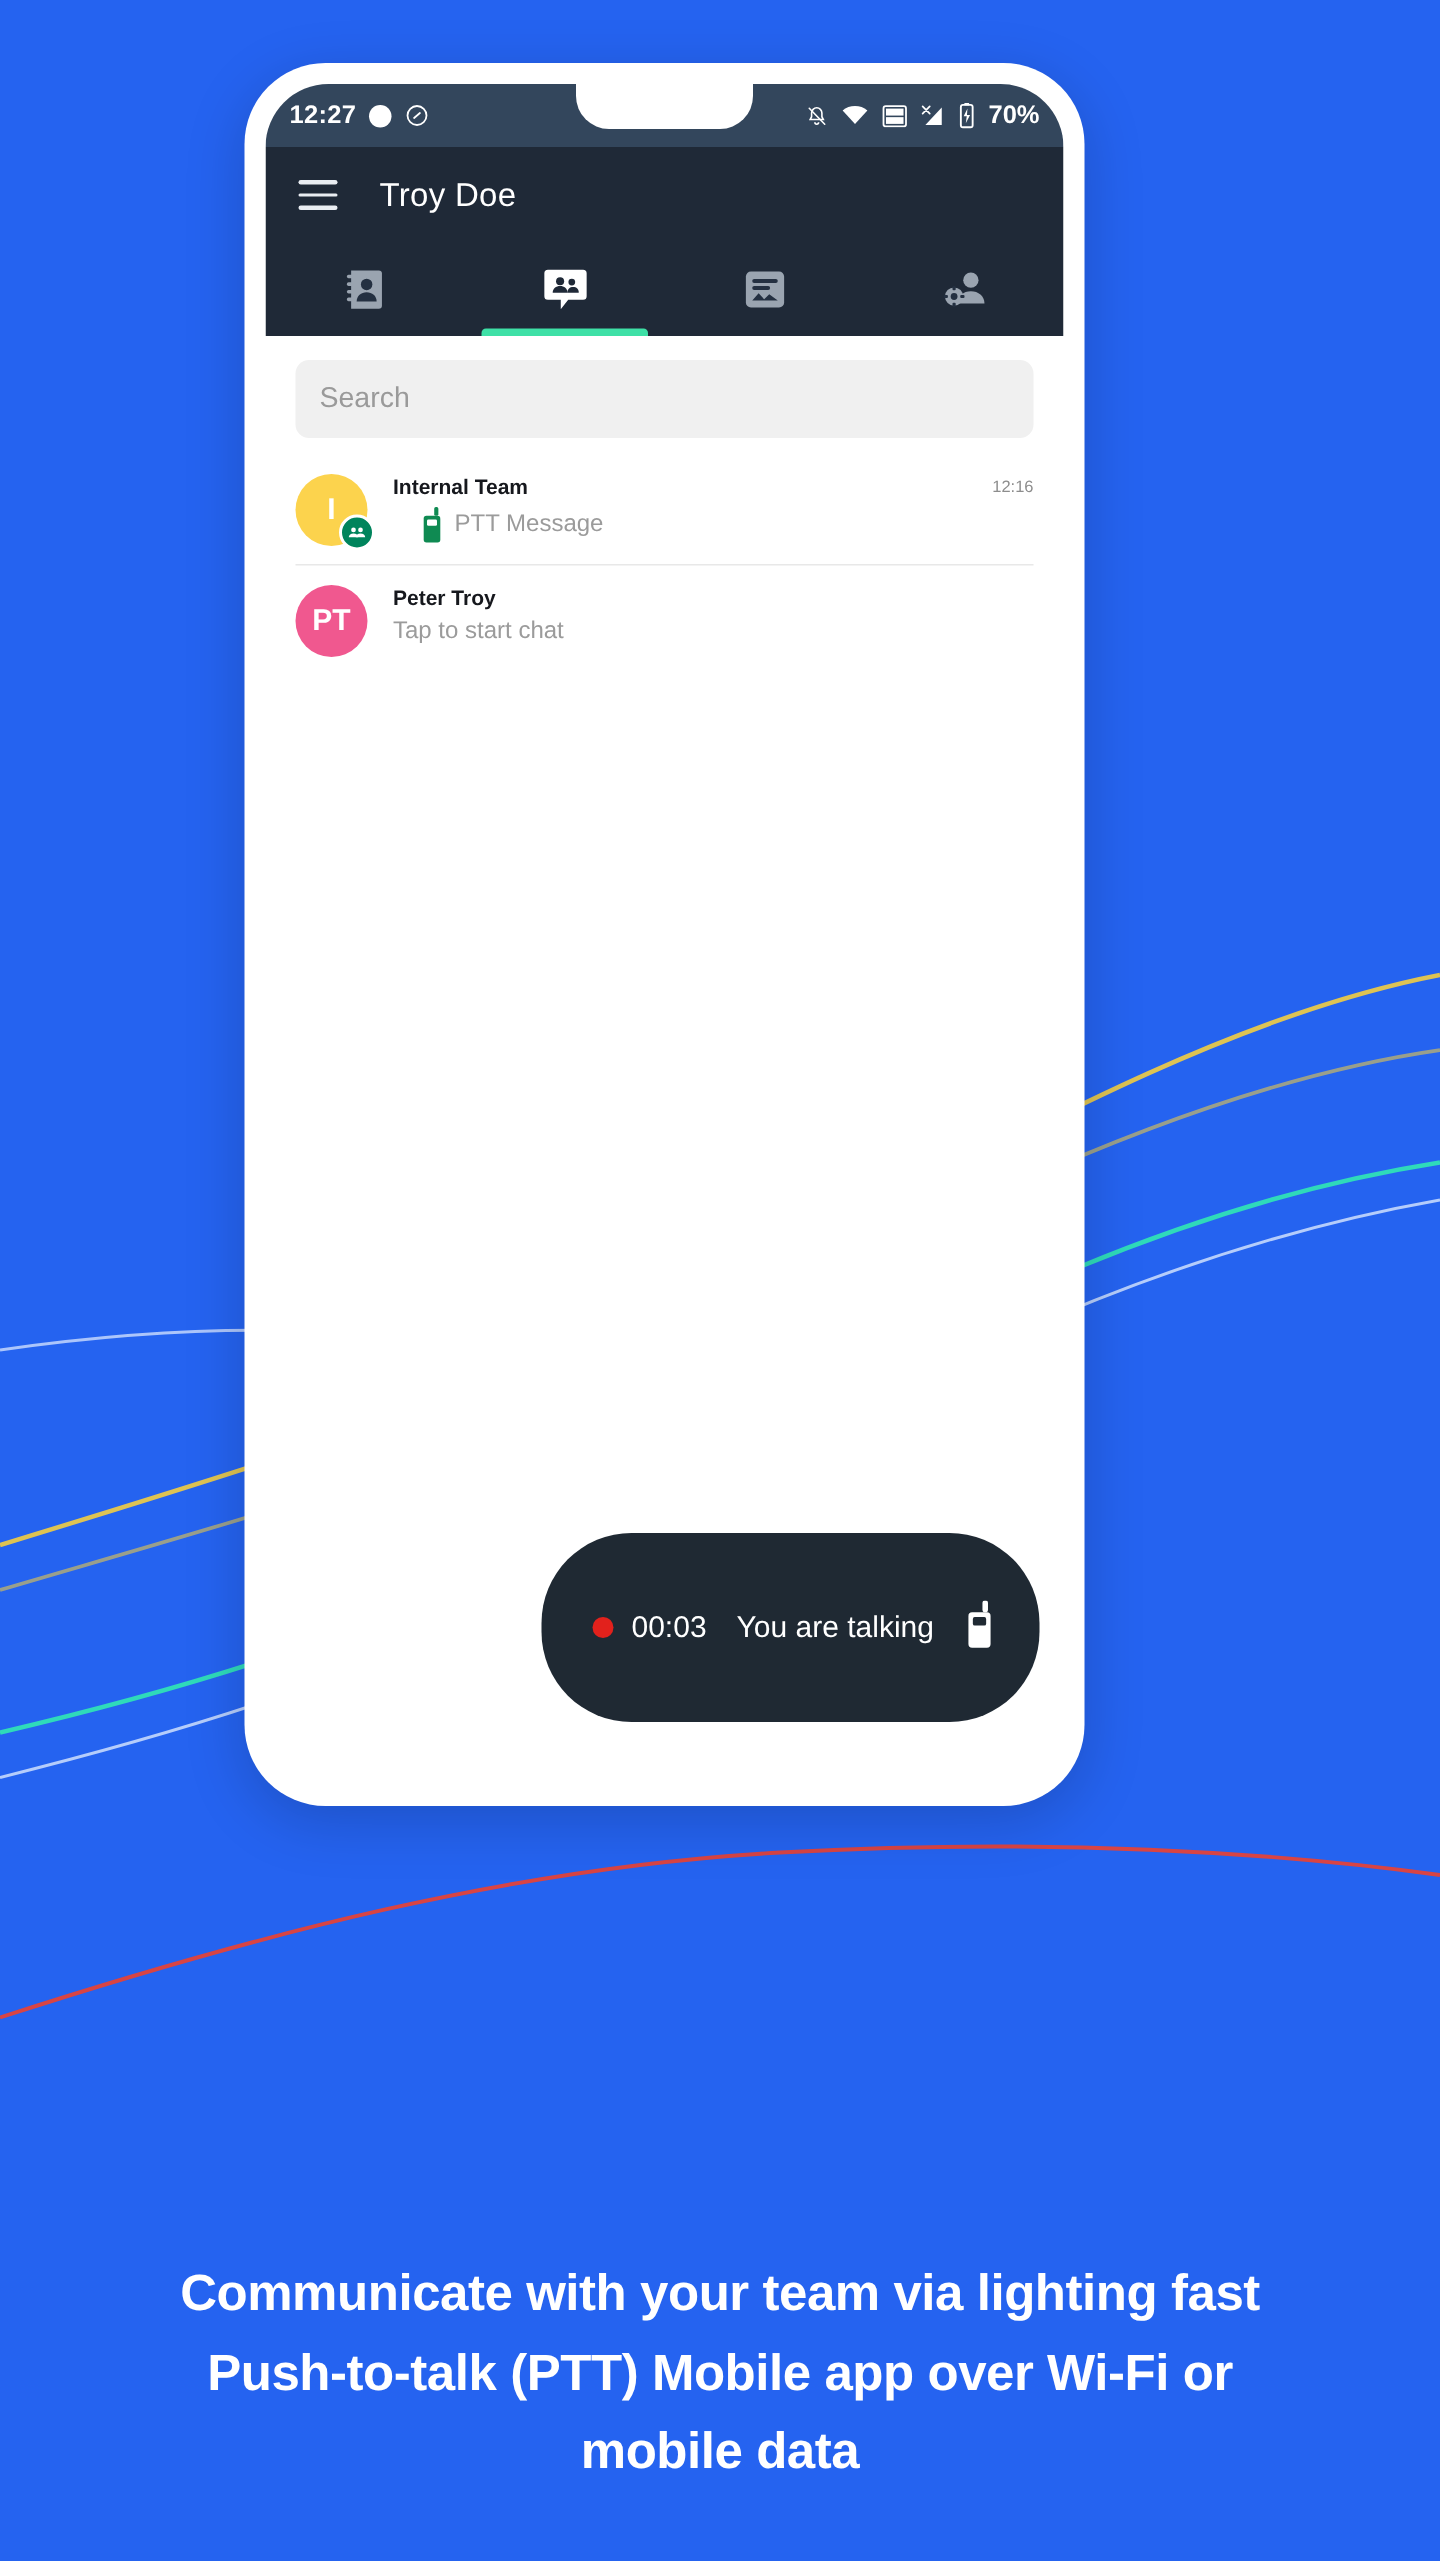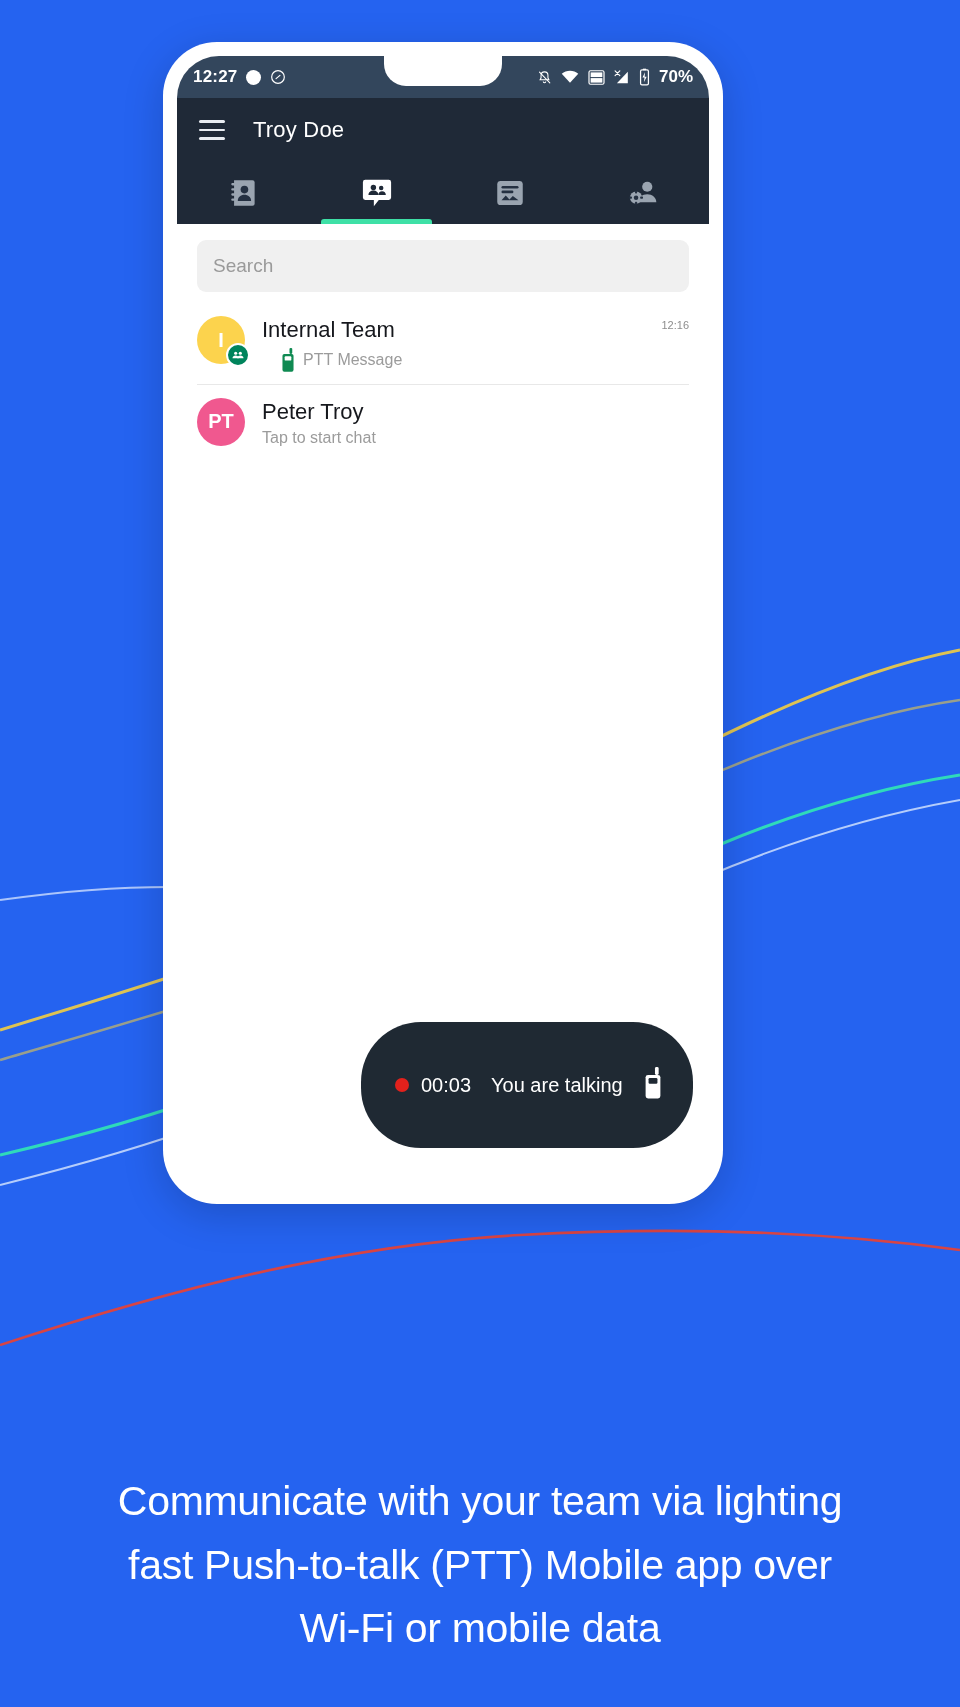--- a/index.html
+++ b/index.html
@@ -111,21 +111,21 @@
     flex:0 0 auto; position:relative;
   }
   .grp-badge{
     position:absolute; right:-5px; bottom:-3px;
     width:24px;height:24px;border-radius:50%;
     background:#00845c;
     display:flex;align-items:center;justify-content:center;
     border:2px solid #fff;
   }
   .chat-main{ flex:1 1 auto; padding-left:17px; min-width:0; }
-  .chat-name{ font-size:22px; font-weight:normal; color:#16181d; line-height:1.25; }
+  .chat-name{ font-size:14px; font-weight:bold; color:#16181d; line-height:1.25; }
   .chat-sub{
     display:flex; align-items:center; gap:7px;
     margin-top:4px; color:#9b9b9b; font-size:16px;
   }
   .chat-sub.indent{ padding-left:18px; }
   .chat-time{ color:#8d8d8d; font-size:11px; padding-top:3px; flex:0 0 auto; }
 
   
   .ptt-pill{
     position:absolute; right:16px; bottom:40px;
@@ -138,23 +138,23 @@
   .rec-dot{ width:14px;height:14px;border-radius:50%;background:#e2211c;flex:0 0 auto; }
   .ptt-timer{ color:#fff; font-size:20px; }
   .ptt-label{ color:#fff; font-size:20px; margin-left:8px; }
   .ptt-mic{ margin-left:auto; }
 
   
   .caption{
     position:absolute; left:0; right:0; bottom:46px;
     text-align:center;
     color:#ffffff;
-    font-size:41px;
+    font-size:34px;
     line-height:1.55;
-    font-weight:normal;
+    font-weight:bold;
     padding:0 100px;
     letter-spacing:-.3px;
     z-index:3;
   }
 </style>
 </head>
 <body>
 
 <svg id="bg-curves" viewBox="0 0 960 1707" preserveAspectRatio="none">
   <path d="M960,650 C830,675 700,745 540,830 C400,905 230,960 0,1030" fill="none" stroke="#e8c84a" stroke-width="3" opacity=".95"></path>

